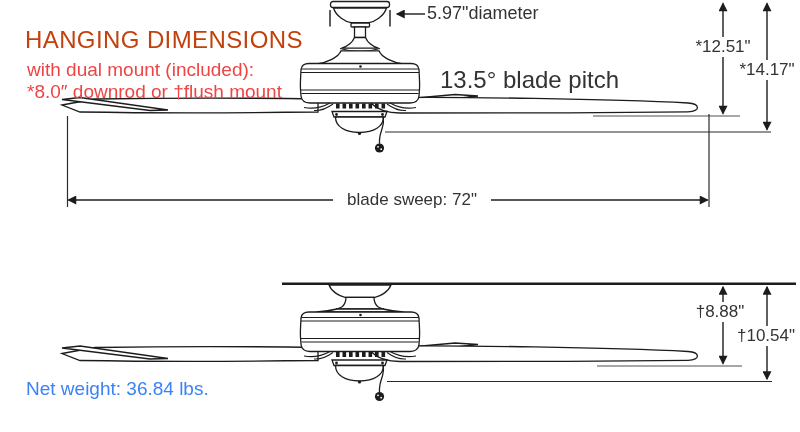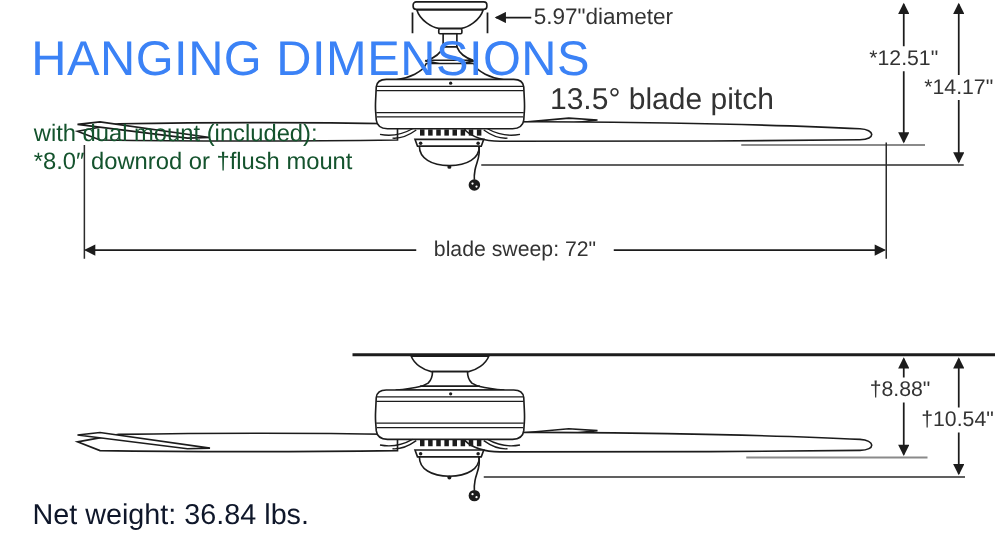--- a/index.html
+++ b/index.html
@@ -2,27 +2,27 @@
 <html><head>
 <meta charset="utf-8">
 <style>
   html,body{margin:0;padding:0;}
   body{
     width:800px;height:432px;background:#ffffff;position:relative;
     font-family:"Liberation Sans", sans-serif;overflow:hidden;
   }
   .abs{position:absolute;white-space:nowrap;}
   #page-title{
-    left:25px;top:26px;font-size:39px;font-weight:500;
-    color:#3b82f6;letter-spacing:0.4px;
+    left:25px;top:26px;font-size:24px;font-weight:500;
+    color:#c2410c;letter-spacing:0.4px;
   }
-  .subtitle{left:27px;color:#14532d;font-size:19px;margin-top:38px;}
+  .subtitle{left:27px;color:#ef4444;font-size:19px;}
   #subtitle-1{top:59px;}
   #subtitle-2{top:81px;}
-  #net-weight{left:26px;top:398px;font-size:23px;color:#0f172a;}
+  #net-weight{left:26px;top:378px;font-size:19px;color:#3b82f6;}
   .dim{color:#333333;font-size:17px;}
   .dim.boxed{text-align:center;background:#ffffff;padding:0;}
   #lbl-diameter{left:427px;top:3px;font-size:18px;}
   #lbl-pitch{left:440px;top:66px;font-size:24px;}
   #lbl-1251{left:685px;top:37px;width:76px;}
   #lbl-1417{left:728px;top:60px;width:78px;}
   #lbl-sweep{left:333px;top:190px;width:158px;}
   #lbl-888{left:684px;top:302px;width:72px;}
   #lbl-1054{left:725px;top:326px;width:82px;}
   svg{position:absolute;left:0;top:0;}

